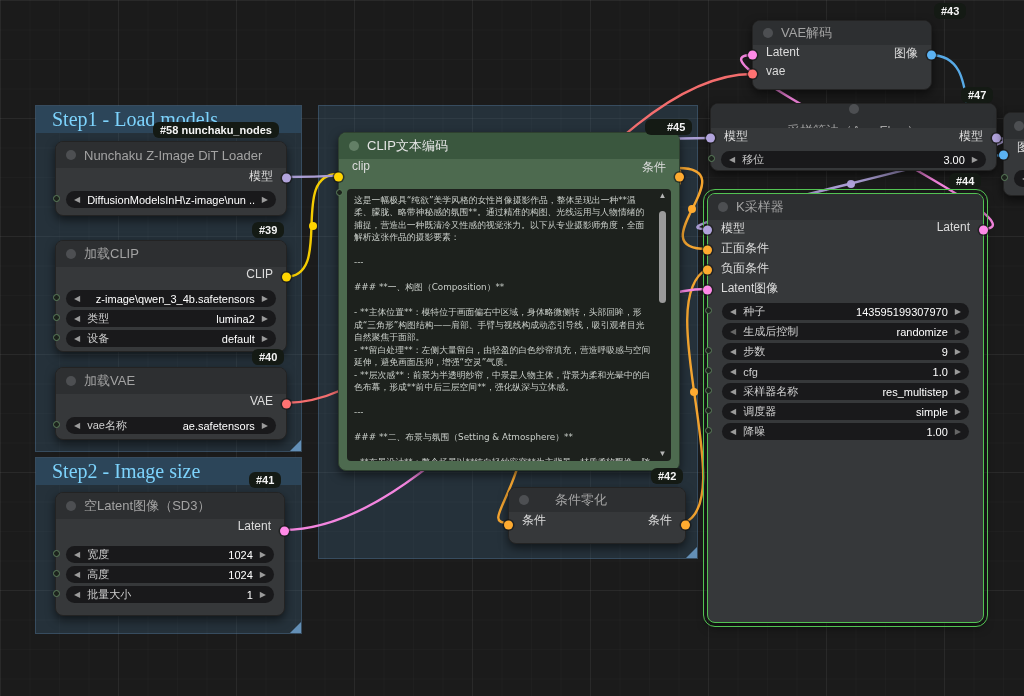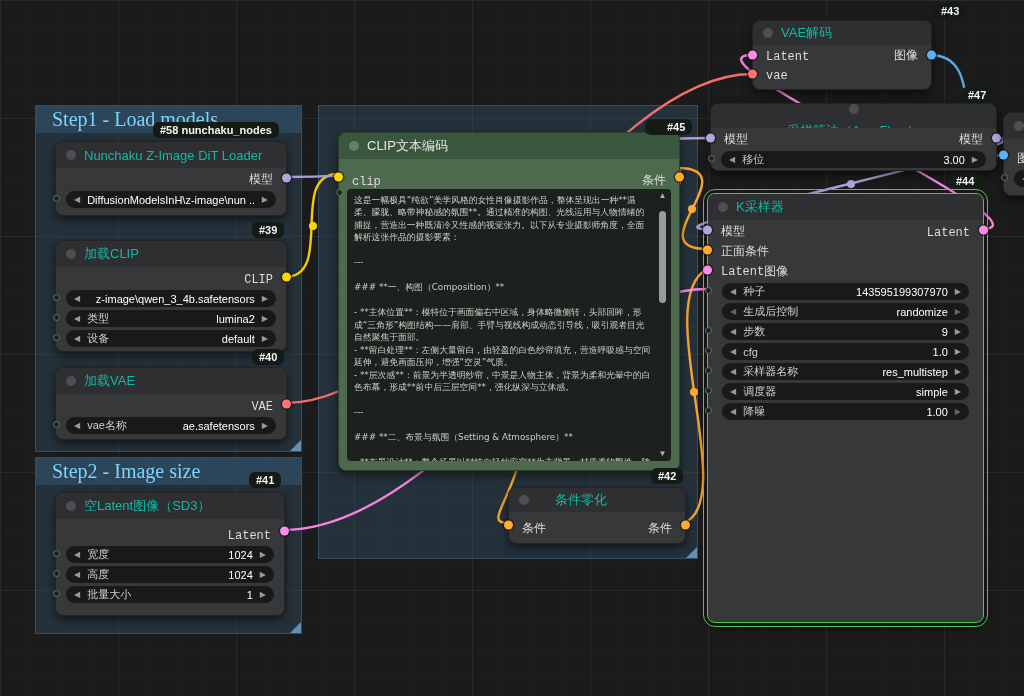--- a/index.html
+++ b/index.html
@@ -19,29 +19,29 @@
     padding:0 16px;white-space:nowrap;overflow:hidden;font-family:Liberation Serif, serif;}
   .group-resize{position:absolute;right:0;bottom:0;width:0;height:0;
     border-left:11px solid transparent;border-bottom:11px solid rgba(110,160,205,0.85);}
 
   
   .node{position:absolute;z-index:3;background:#36383a;border:1px solid #232323;border-radius:8px;
     box-shadow:0 4px 10px rgba(0,0,0,0.55);}
   .node-header{height:26px;background:#2d2f31;border-radius:7px 7px 0 0;display:flex;align-items:center;
     gap:8px;padding:0 10px;}
   .cdot{width:10px;height:10px;border-radius:50%;background:#4d4f52;flex:0 0 auto;}
-  .node-title{font-size:13px;color:#14b8a6;white-space:nowrap;overflow:hidden;}
+  .node-title{font-size:13px;color:#a3a3a3;white-space:nowrap;overflow:hidden;}
   .node.green{background:#4d6a4f;border-color:#2e402f;}
   .node.green .node-header{background:#3a573e;}
   .node.green .cdot{background:#637f66;}
   .node.green .node-title{color:#e5e5e5;}
   .node.selected{border:1.5px solid #53c353;outline:1.5px solid #53c353;outline-offset:3px;}
 
-  .port-row{position:relative;height:20px;display:flex;align-items:flex-end;justify-content:space-between;
-    padding:0 13px;font-size:12px;color:#dcdcdc;font-family:Liberation Mono, monospace;}
+  .port-row{position:relative;height:20px;display:flex;align-items:flex-start;justify-content:space-between;
+    padding:0 13px;font-size:12px;color:#dcdcdc;}
   .port-row .plabel{white-space:nowrap;}
   .pdot{position:absolute;width:9px;height:9px;border-radius:50%;top:50%;transform:translateY(-50%);
     box-shadow:0 0 0 1.5px rgba(20,20,20,0.6);}
   .pdot.in{left:-5px;} .pdot.out{right:-5px;}
   .c-model{background:#b2a4dd;} .c-clip{background:#ffd500;} .c-vae{background:#ff7272;}
   .c-cond{background:#ffab30;} .c-latent{background:#ff8ae8;} .c-image{background:#5bb2f2;}
 
   .widget{position:relative;height:17px;margin:3px 10px 0 10px;background:#19191b;border-radius:9px;
     display:flex;align-items:center;padding:0 8px;font-size:11px;color:#cfcfcf;}
   .widget .arrow{color:#9b9b9b;font-size:8px;line-height:17px;flex:0 0 auto;}
@@ -323,20 +323,25 @@
       <span class="plabel">模型</span>
       <span class="plabel">Latent</span>
       <span class="pdot out c-latent"></span>
     </div>
     <div class="port-row">
       <span class="pdot in c-cond"></span>
       <span class="plabel">正面条件</span>
       <span></span>
     </div>
     <div class="port-row">
+      <span class="pdot in c-cond"></span>
+      <span class="plabel">负面条件</span>
+      <span></span>
+    </div>
+    <div class="port-row">
       <span class="pdot in c-latent"></span>
       <span class="plabel">Latent图像</span>
       <span></span>
     </div>
     <div class="widget">
       <span class="wsocket"></span>
       <span class="arrow">◀</span>
       <span class="wlabel">种子</span>
       <span class="wvalue">143595199307970</span>
       <span class="arrow">▶</span>

